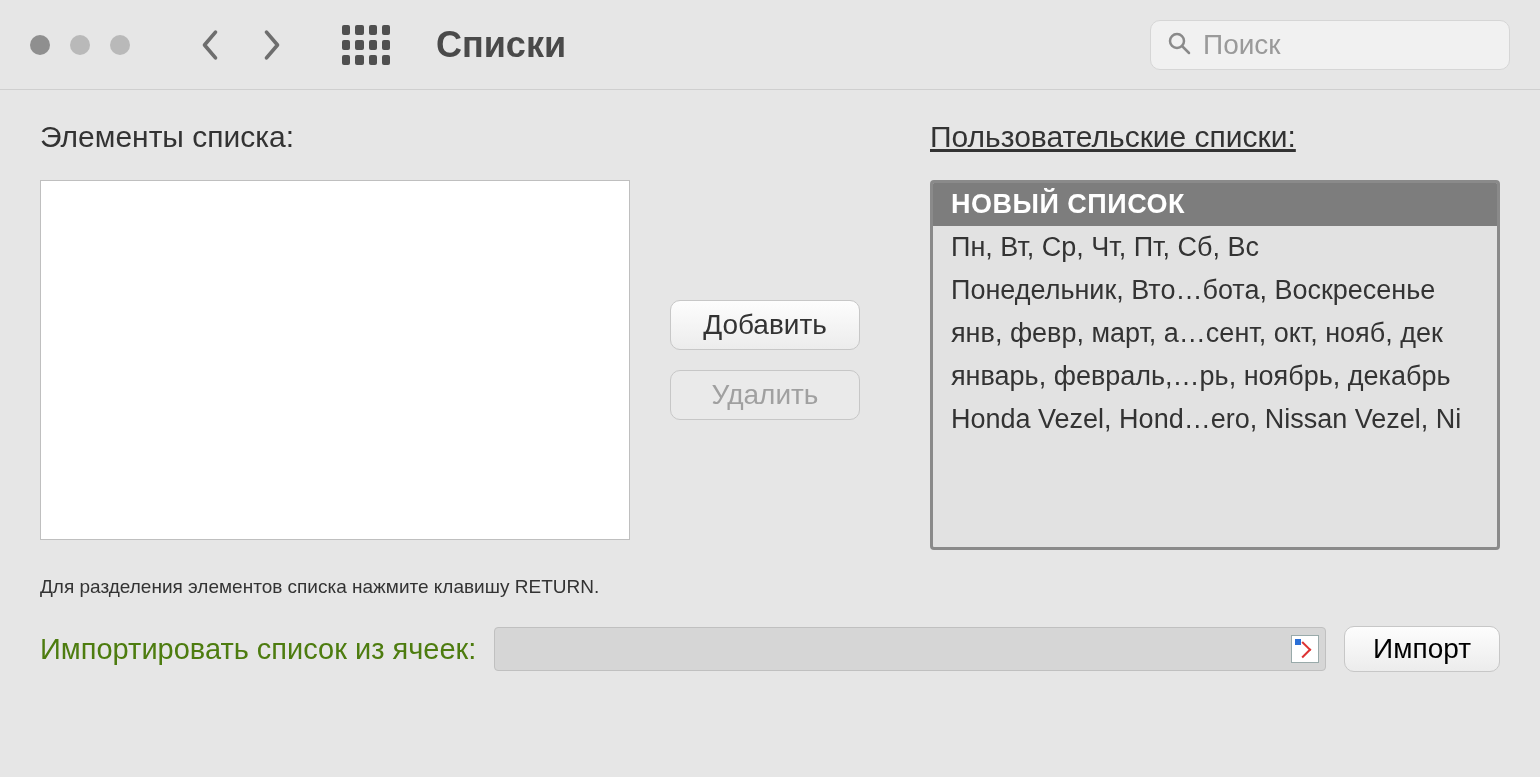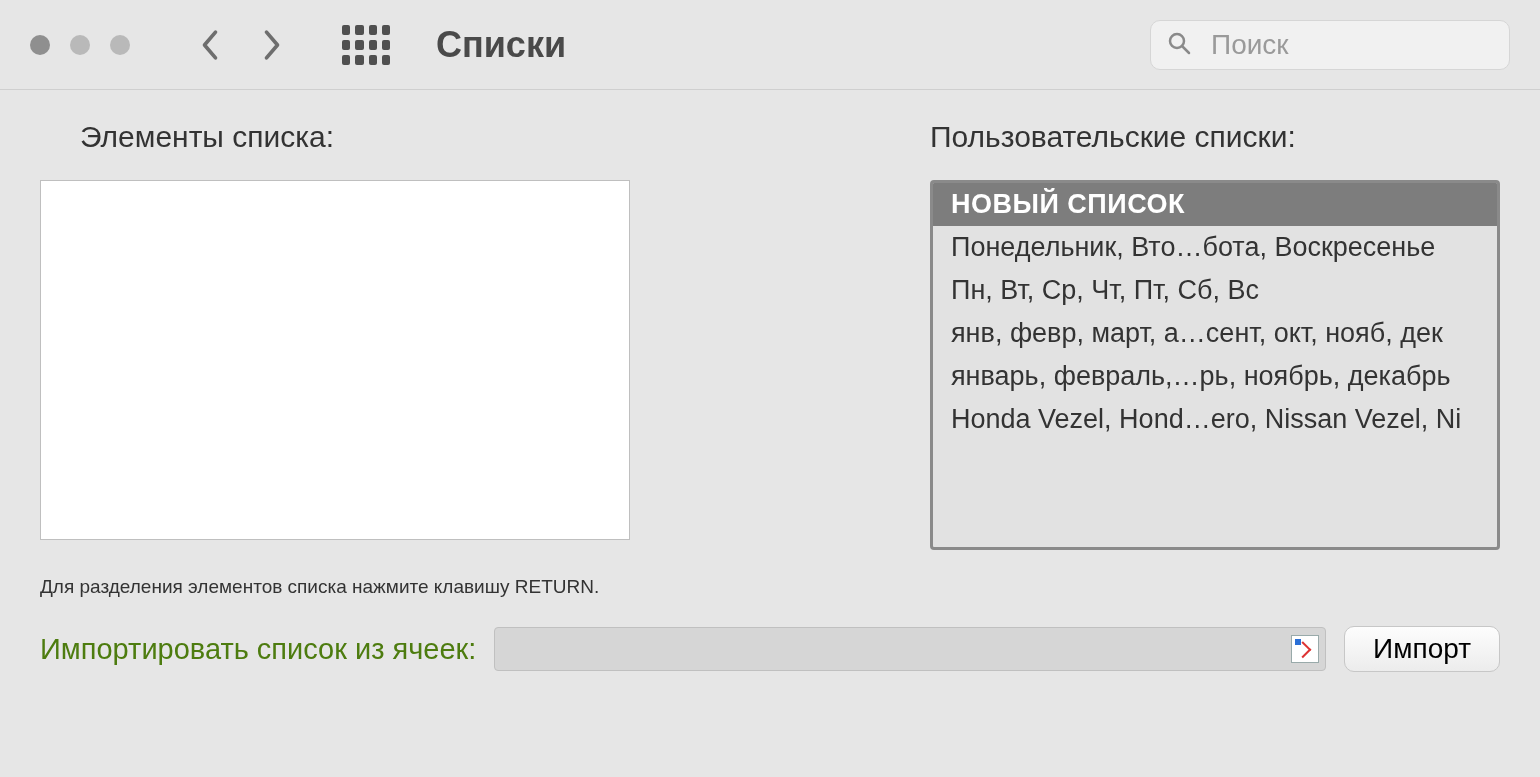--- a/index.html
+++ b/index.html
@@ -50,21 +50,21 @@
   }
   .search-wrap {
     margin-left: auto;
     width: 360px;
     height: 50px;
     background: #f1f1f1;
     border: 1px solid #d6d6d6;
     border-radius: 10px;
     display: flex; align-items: center;
     padding: 0 16px;
-    gap: 20px;
+    gap: 12px;
   }
   .search-icon { color: #8a8a8a; }
   .search-input {
     border: none; outline: none; background: transparent;
     font-size: 28px; color: #555; width: 100%;
   }
   .search-input::placeholder { color: #9a9a9a; }
 
   .content {
     padding: 30px 40px 20px 40px;
@@ -74,22 +74,22 @@
     row-gap: 16px;
   }
   .label {
     font-size: 30px;
     color: #333;
     margin-bottom: 10px;
   }
   .col1 { grid-column: 1; }
   .col-mid { grid-column: 2; }
   .col3 { grid-column: 3; }
-  .label-left { grid-column: 1 / span 2; margin-left: 40px; }
-  .label-right { grid-column: 3; }
+  .label-left { grid-column: 1 / span 2; }
+  .label-right { grid-column: 3; text-decoration: underline; }
 
   .textarea-box {
     width: 590px;
     height: 360px;
     background: #fff;
     border: 1px solid #bfbfbf;
   }
 
   .mid-buttons {
     display: flex;
@@ -236,26 +236,30 @@
 
 <div class="content">
 
   <div class="label label-left">Элементы списка:</div>
   <div class="label label-right">Пользовательские списки:</div>
 
   <div class="col1">
     <div class="textarea-box"></div>
   </div>
 
+  <div class="col-mid mid-buttons">
+    <button class="btn">Добавить</button>
+    <button class="btn disabled">Удалить</button>
+  </div>
 
   <div class="col3">
     <div class="listbox" id="custom-lists-box">
         <div class="row selected">НОВЫЙ СПИСОК</div>
+        <div class="row">Пн, Вт, Ср, Чт, Пт, Сб, Вс</div>
         <div class="row">Понедельник, Вто…бота, Воскресенье</div>
-        <div class="row">Пн, Вт, Ср, Чт, Пт, Сб, Вс</div>
         <div class="row">янв, февр, март, а…сент, окт, нояб, дек</div>
         <div class="row">январь, февраль,…рь, ноябрь, декабрь</div>
         <div class="row">Honda Vezel, Hond…ero, Nissan Vezel, Ni</div>
       </div>
   </div>
 
   <div class="hint">Для разделения элементов списка нажмите клавишу RETURN.</div>
 
   <div class="import-row">
     <div class="import-label">Импортировать список из ячеек:</div>

